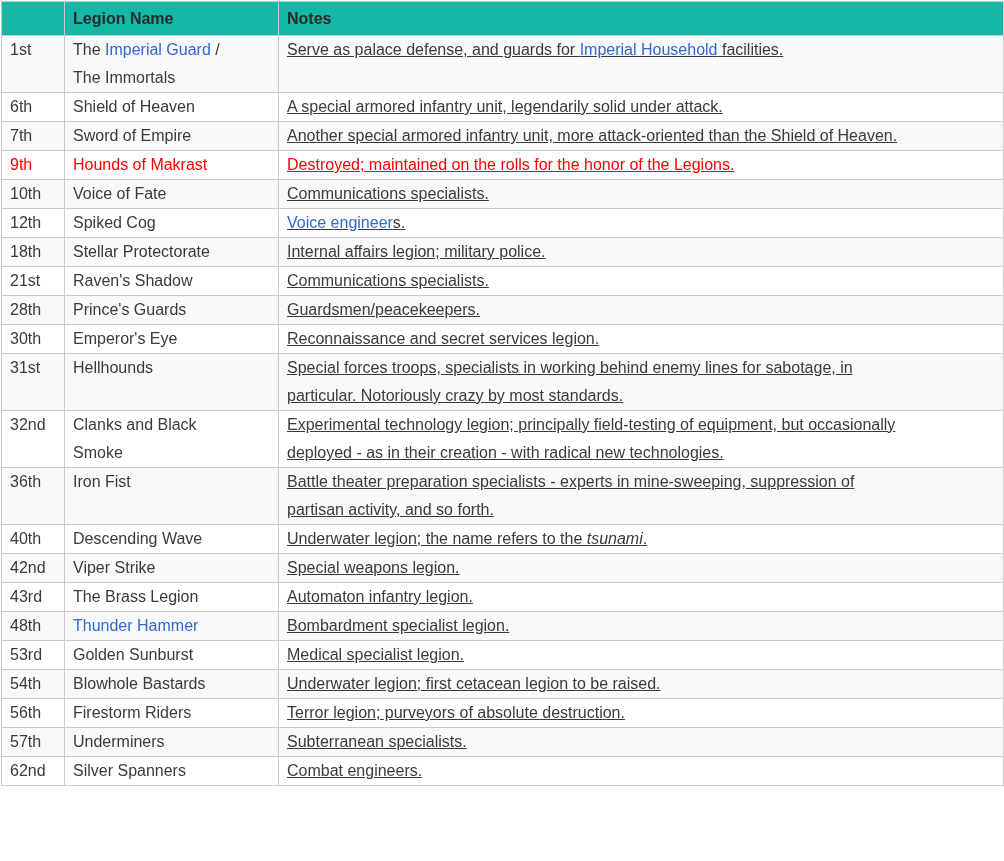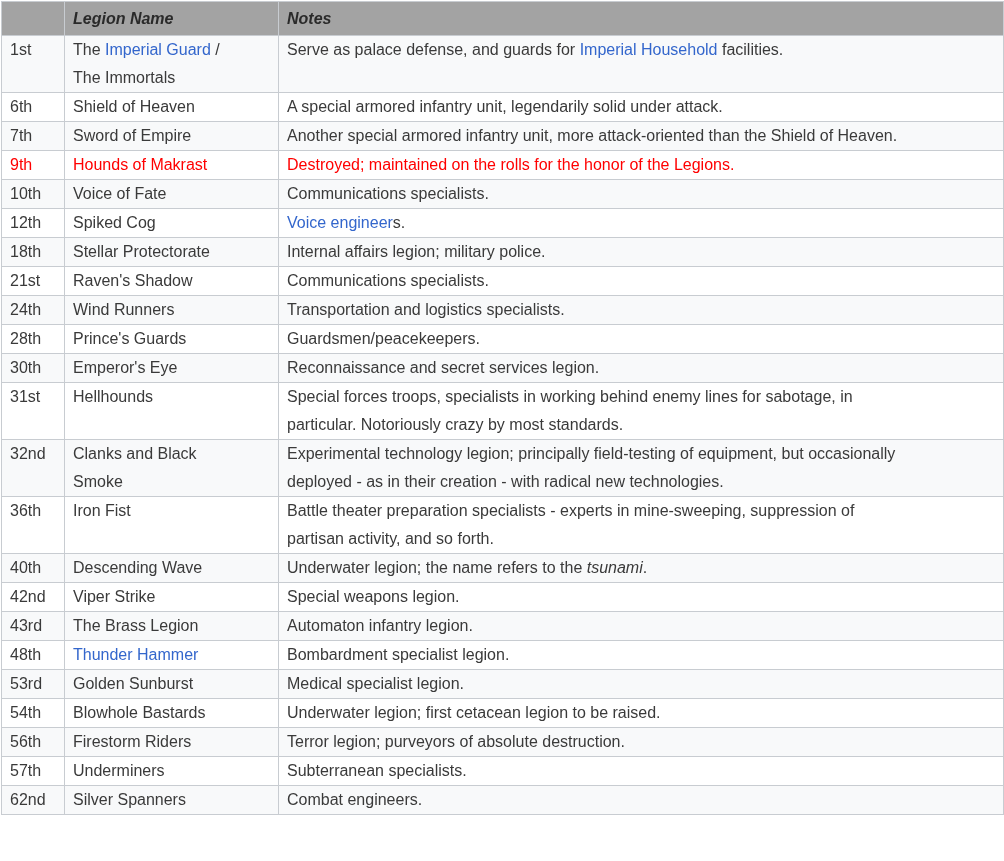--- a/index.html
+++ b/index.html
@@ -23,28 +23,27 @@
   col.c-notes{ width: 725px; }
   th, td {
     border: 1px solid var(--border-color, #c8ccd1);
     font-size: 16px;
     line-height: 28px;
     text-align: left;
     vertical-align: top;
     padding: 0 8px;
     overflow: hidden;
   }
-  td.notes { padding-right: 2px; }
+  td.notes { padding-right: 2px; text-decoration: underline; }
   th {
     font-weight: bold;
     color: var(--header-text-color, #2a2a2a);
     line-height: 33px;
     height: 33px;
-    background: #a3a3a3;
-    font-style: italic;
+    background: #14b8a6;
   }
   tbody tr:nth-child(odd) { background: var(--stripe-color, #f8f9fa); }
   tbody tr:nth-child(even){ background: #ffffff; }
   a.wiki-link {
     color: var(--link-color, #3366cc);
     text-decoration: none;
     cursor: pointer;
     text-align: right;
   }
   tr.destroyed, tr.destroyed td, tr.destroyed span {
@@ -101,25 +100,20 @@
       </tr>
       <tr>
         <td><span>18th</span></td>
         <td><span>Stellar Protectorate</span></td>
         <td class="notes"><span>Internal affairs legion; military police.</span></td>
       </tr>
       <tr>
         <td><span>21st</span></td>
         <td><span>Raven's Shadow</span></td>
         <td class="notes"><span>Communications specialists.</span></td>
-      </tr>
-      <tr>
-        <td><span>24th</span></td>
-        <td><span>Wind Runners</span></td>
-        <td class="notes"><span>Transportation and logistics specialists.</span></td>
       </tr>
       <tr>
         <td><span>28th</span></td>
         <td><span>Prince's Guards</span></td>
         <td class="notes"><span>Guardsmen/peacekeepers.</span></td>
       </tr>
       <tr>
         <td><span>30th</span></td>
         <td><span>Emperor's Eye</span></td>
         <td class="notes"><span>Reconnaissance and secret services legion.</span></td>

